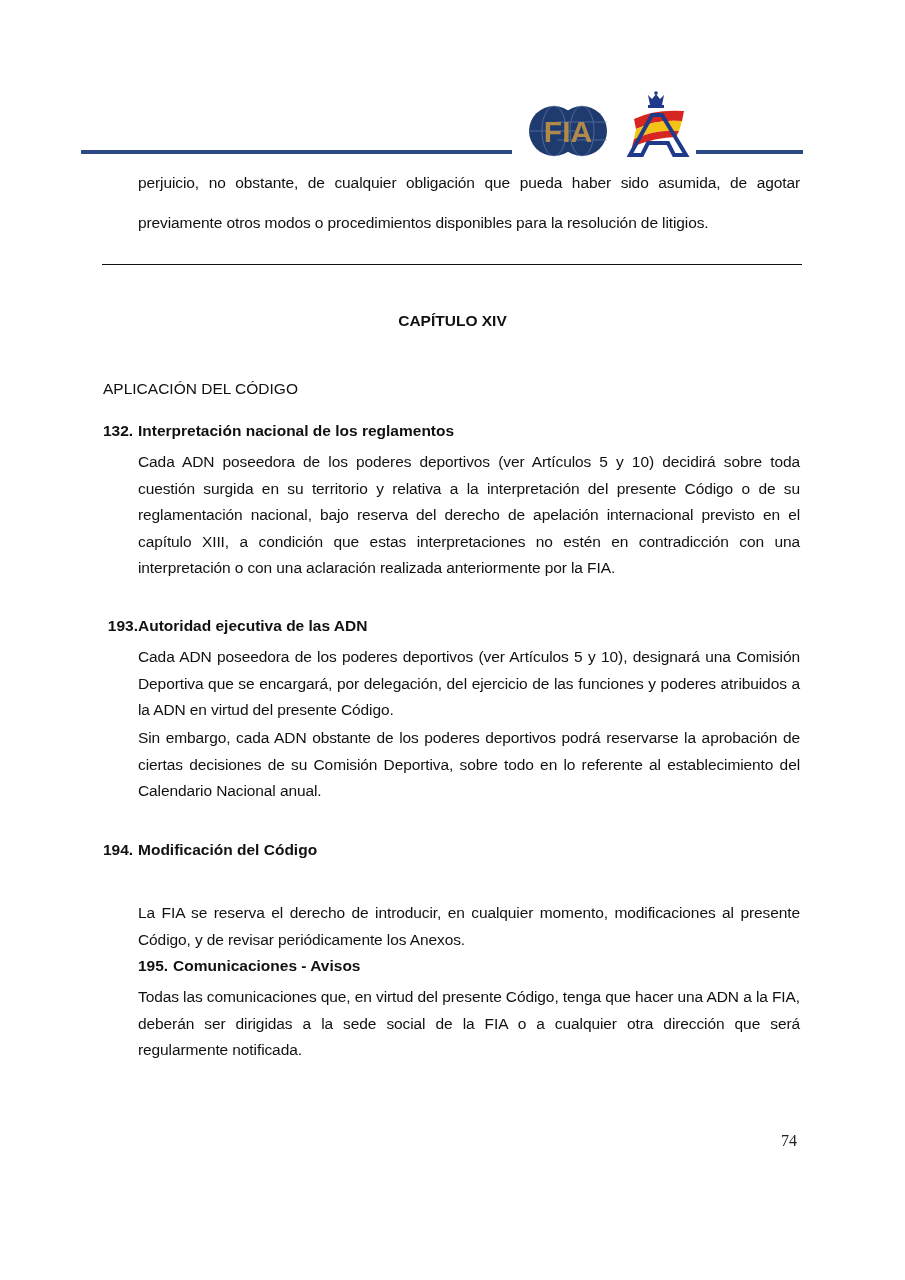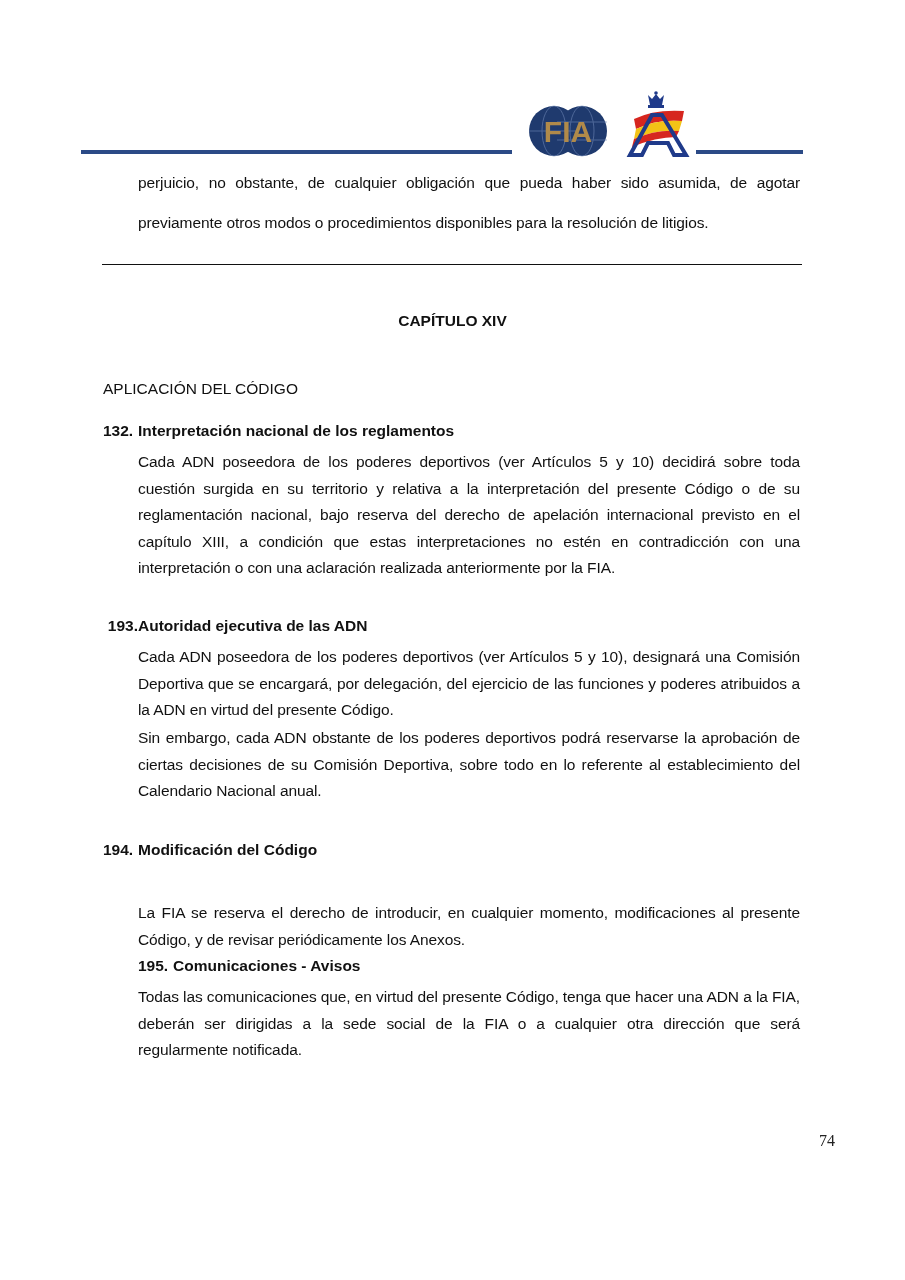--- a/index.html
+++ b/index.html
@@ -9,21 +9,21 @@
   .logo-fia { position:absolute; left:527px; top:104px; width:82px; height:54px; }
   .logo-rfeda { position:absolute; left:626px; top:91px; width:64px; height:66px; }
   .para { position:absolute; left:138px; width:662px; font-size:15.5px; line-height:26.5px;
           text-align:justify; text-align-last:left; letter-spacing:-0.1px; }
   .rule { position:absolute; left:102px; width:700px; height:1px; background:#111; top:264px; }
   .chapter { position:absolute; left:0; width:905px; top:312px; text-align:center;
              font-weight:bold; font-size:15.5px; }
   .section { position:absolute; left:103px; top:380px; font-weight:normal; font-size:15.5px; }
   .art-title { position:absolute; left:103px; font-weight:bold; font-size:15.5px; }
   .art-title .num { display:inline-block; width:35px; }
-  .pagenum { position:absolute; left:819px; top:1132px; font-family:"Liberation Serif", serif;
+  .pagenum { position:absolute; left:781px; top:1132px; font-family:"Liberation Serif", serif;
              font-size:16px; color:#222; }
 </style>
 </head>
 <body>
 
 <div class="hdr-line" style="left:81px; width:431px;"></div>
 <div class="hdr-line" style="left:696px; width:107px;"></div>
 
 <div class="logo-fia">
   <svg width="82" height="54" viewBox="0 0 82 54">

